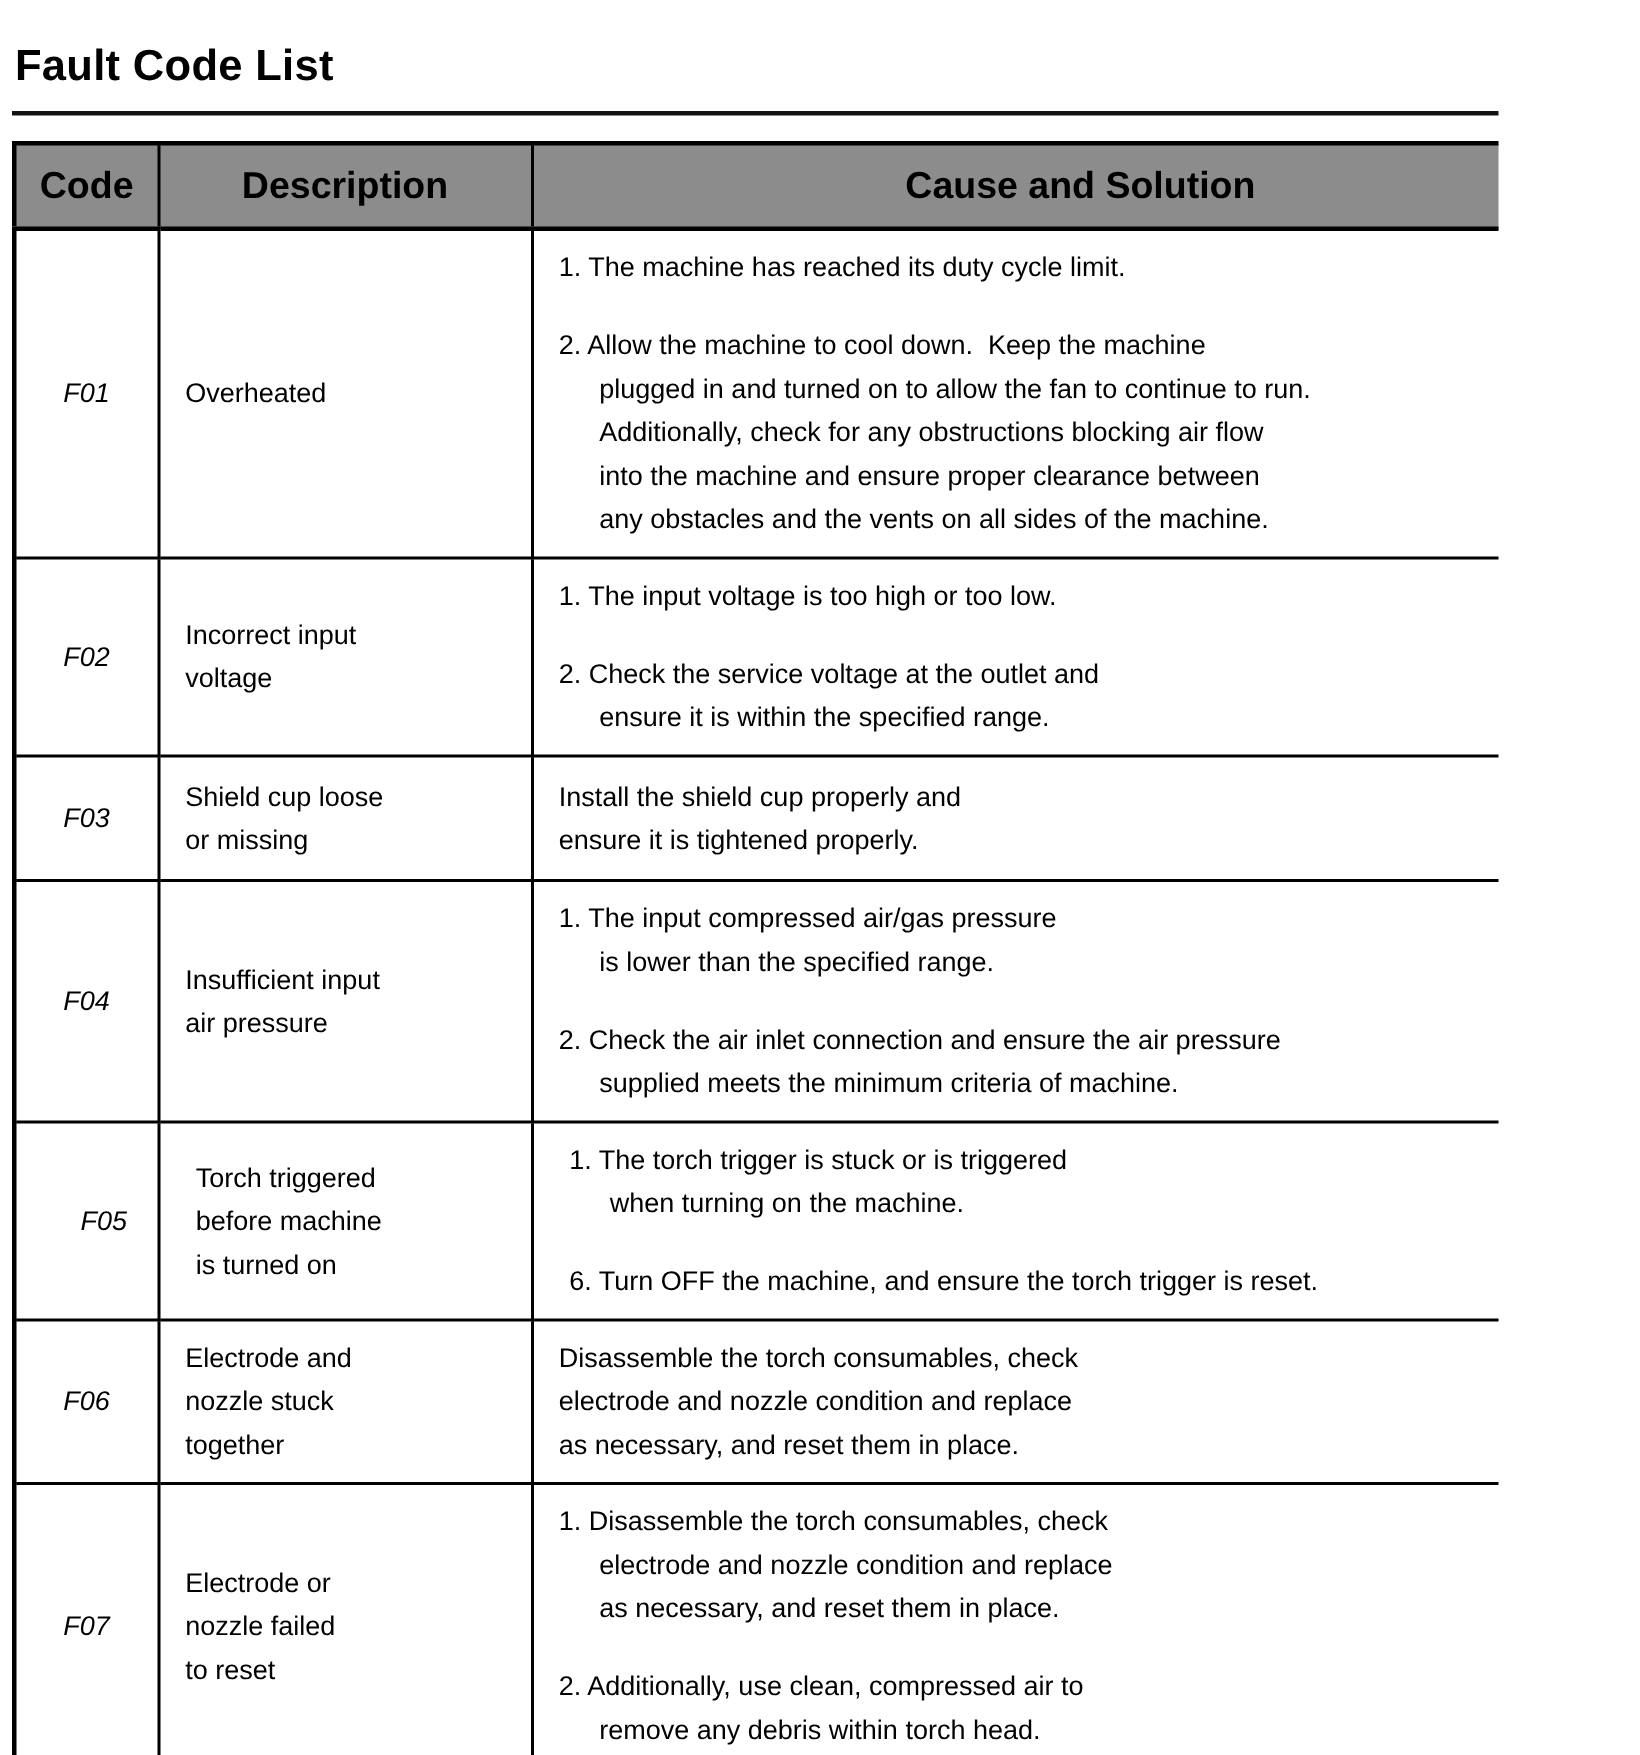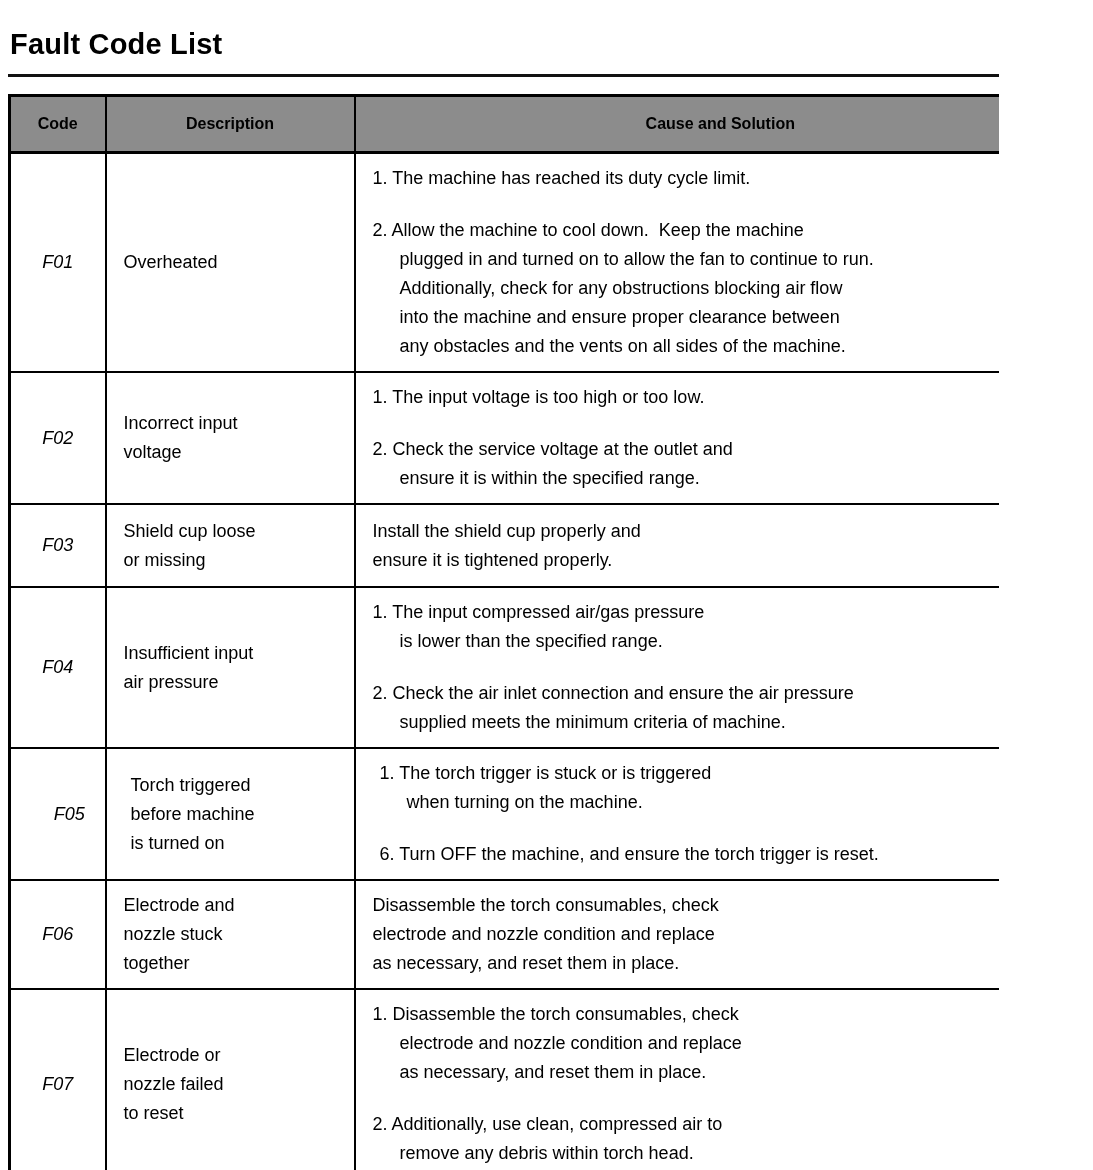--- a/index.html
+++ b/index.html
@@ -36,21 +36,21 @@
     table-layout: fixed;
     border: 3px solid #000000;
   }
   col.c-code  { width: 96px; }
   col.c-desc  { width: 249px; }
   col.c-cause { width: 732px; }
   th {
     background: #8c8c8c;
     border: 2px solid #000000;
     border-bottom: 3px solid #000000;
-    font-size: 16px;
+    font-size: 25px;
     font-weight: bold;
     height: 57px;
     text-align: center;
     vertical-align: middle;
   }
   td {
     border: 2px solid #000000;
     vertical-align: middle;
     font-size: 18px;
     line-height: 29px;

